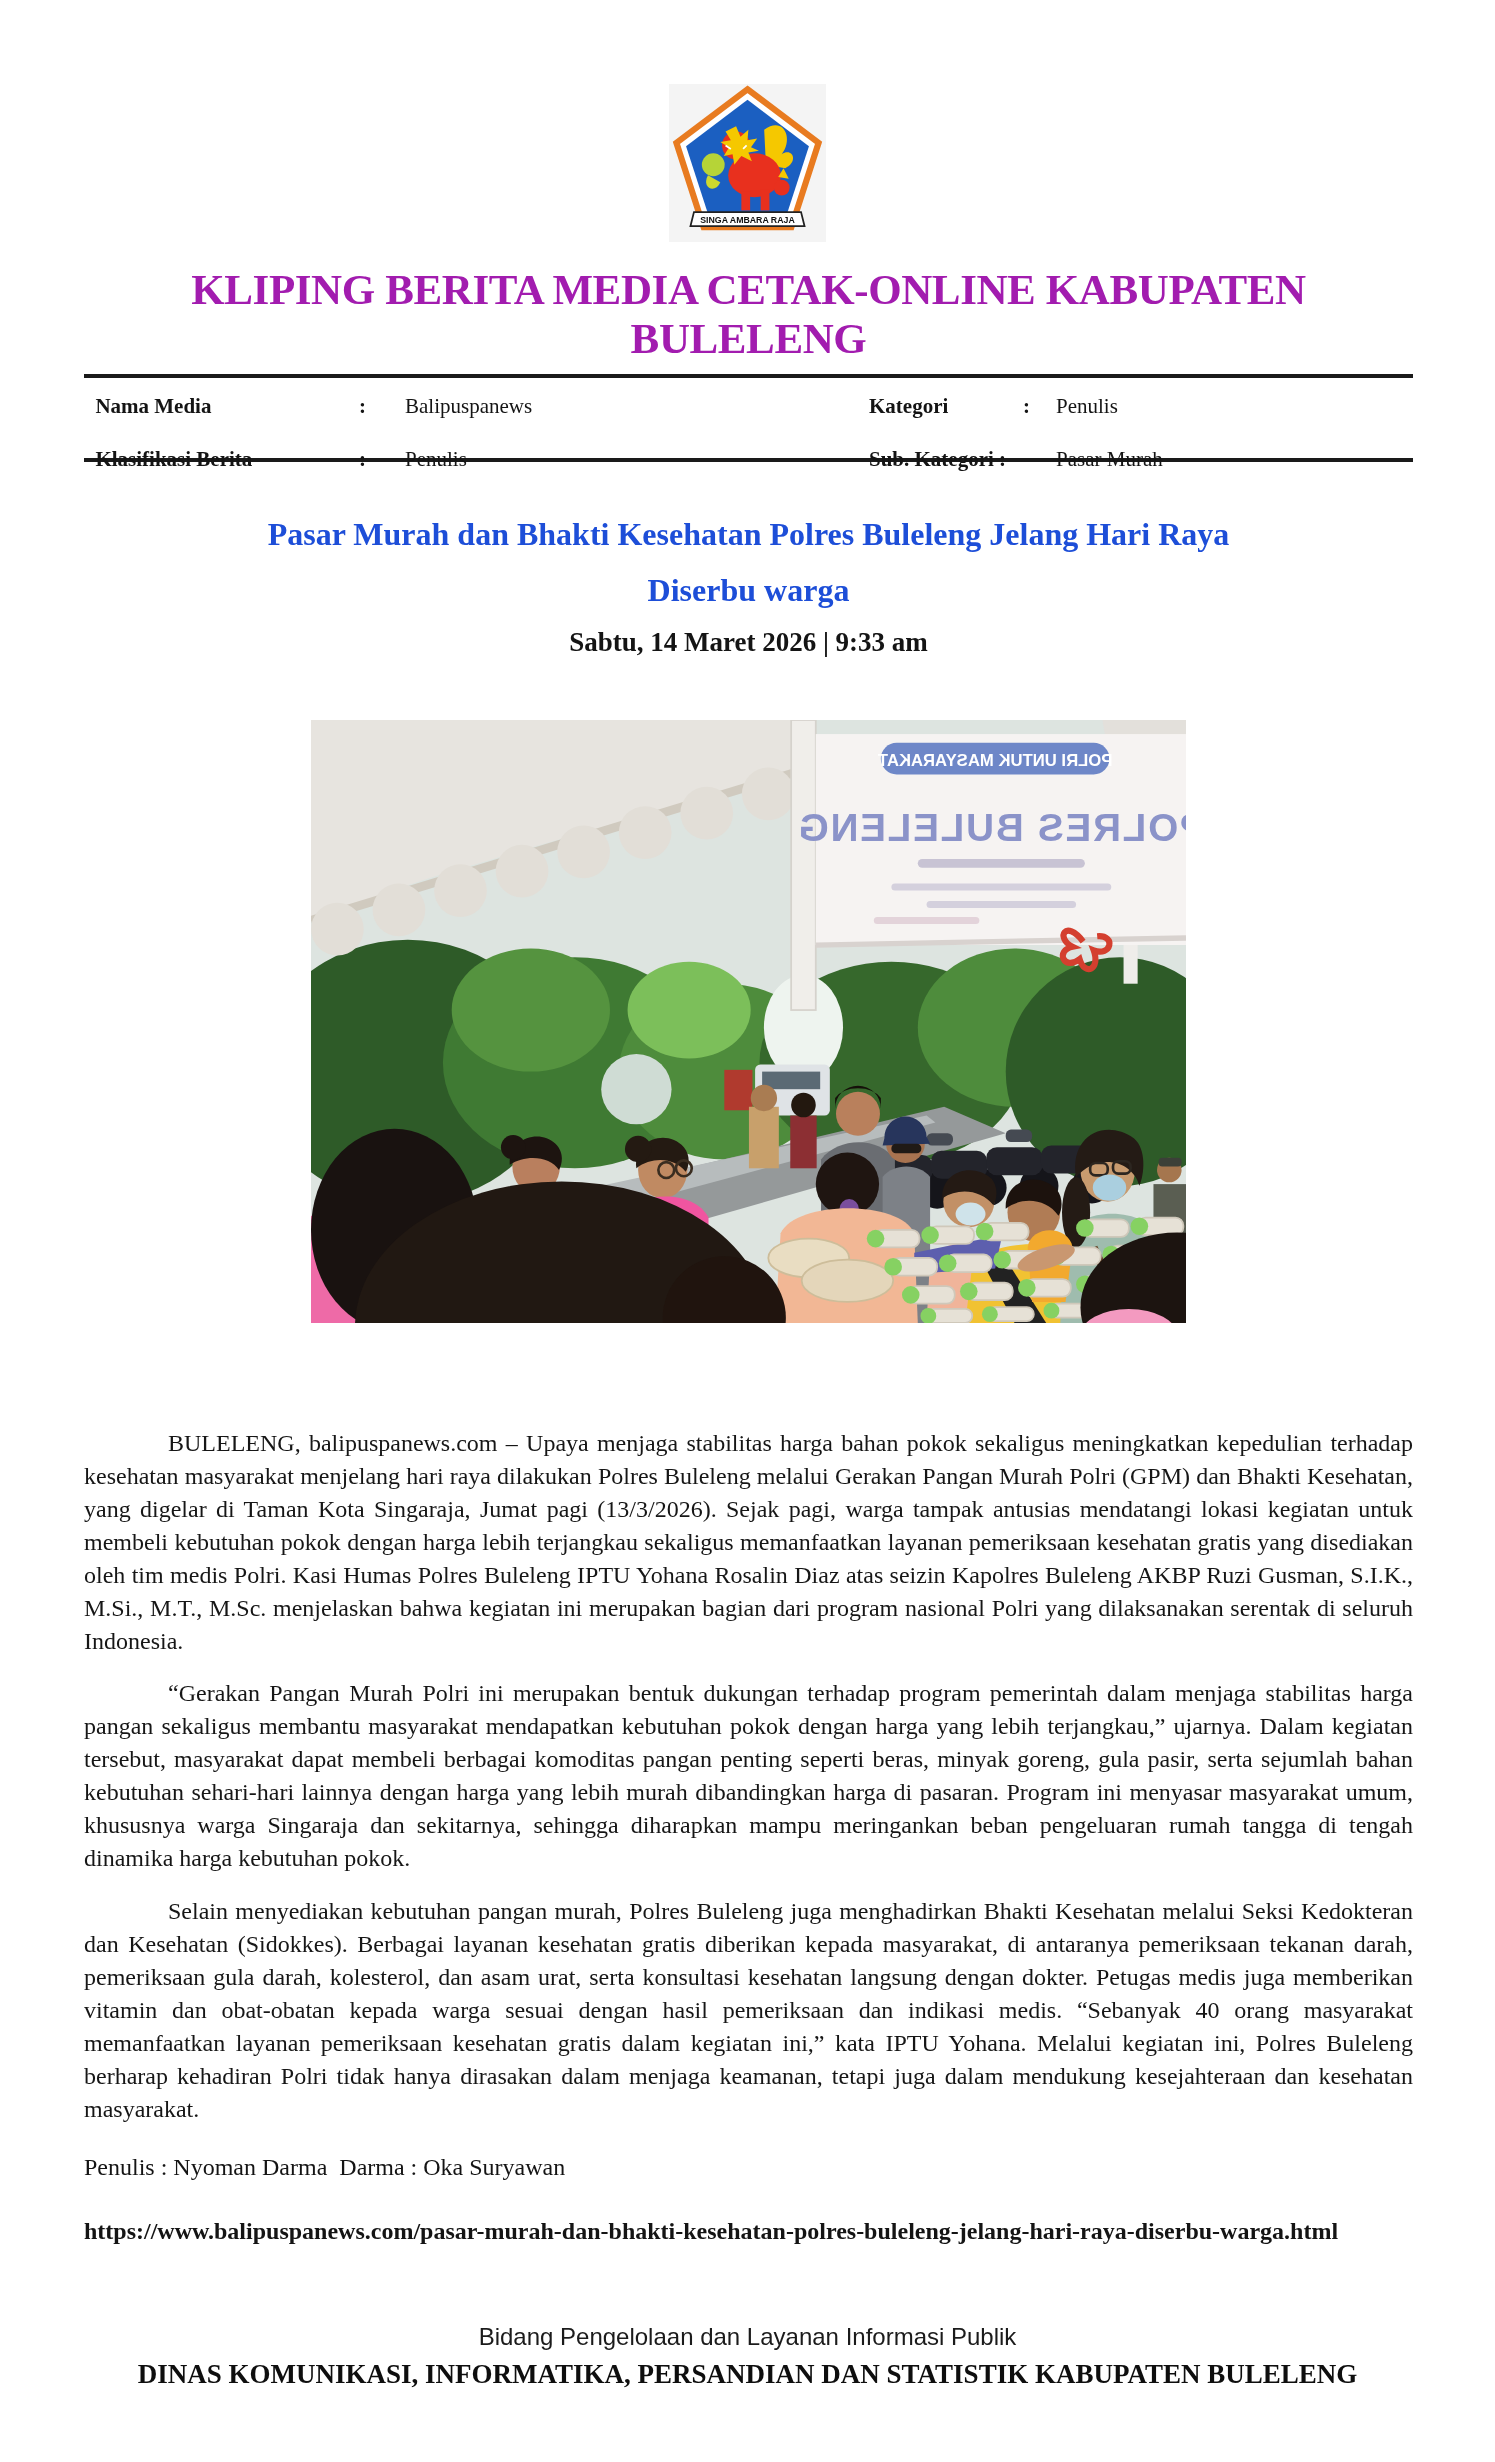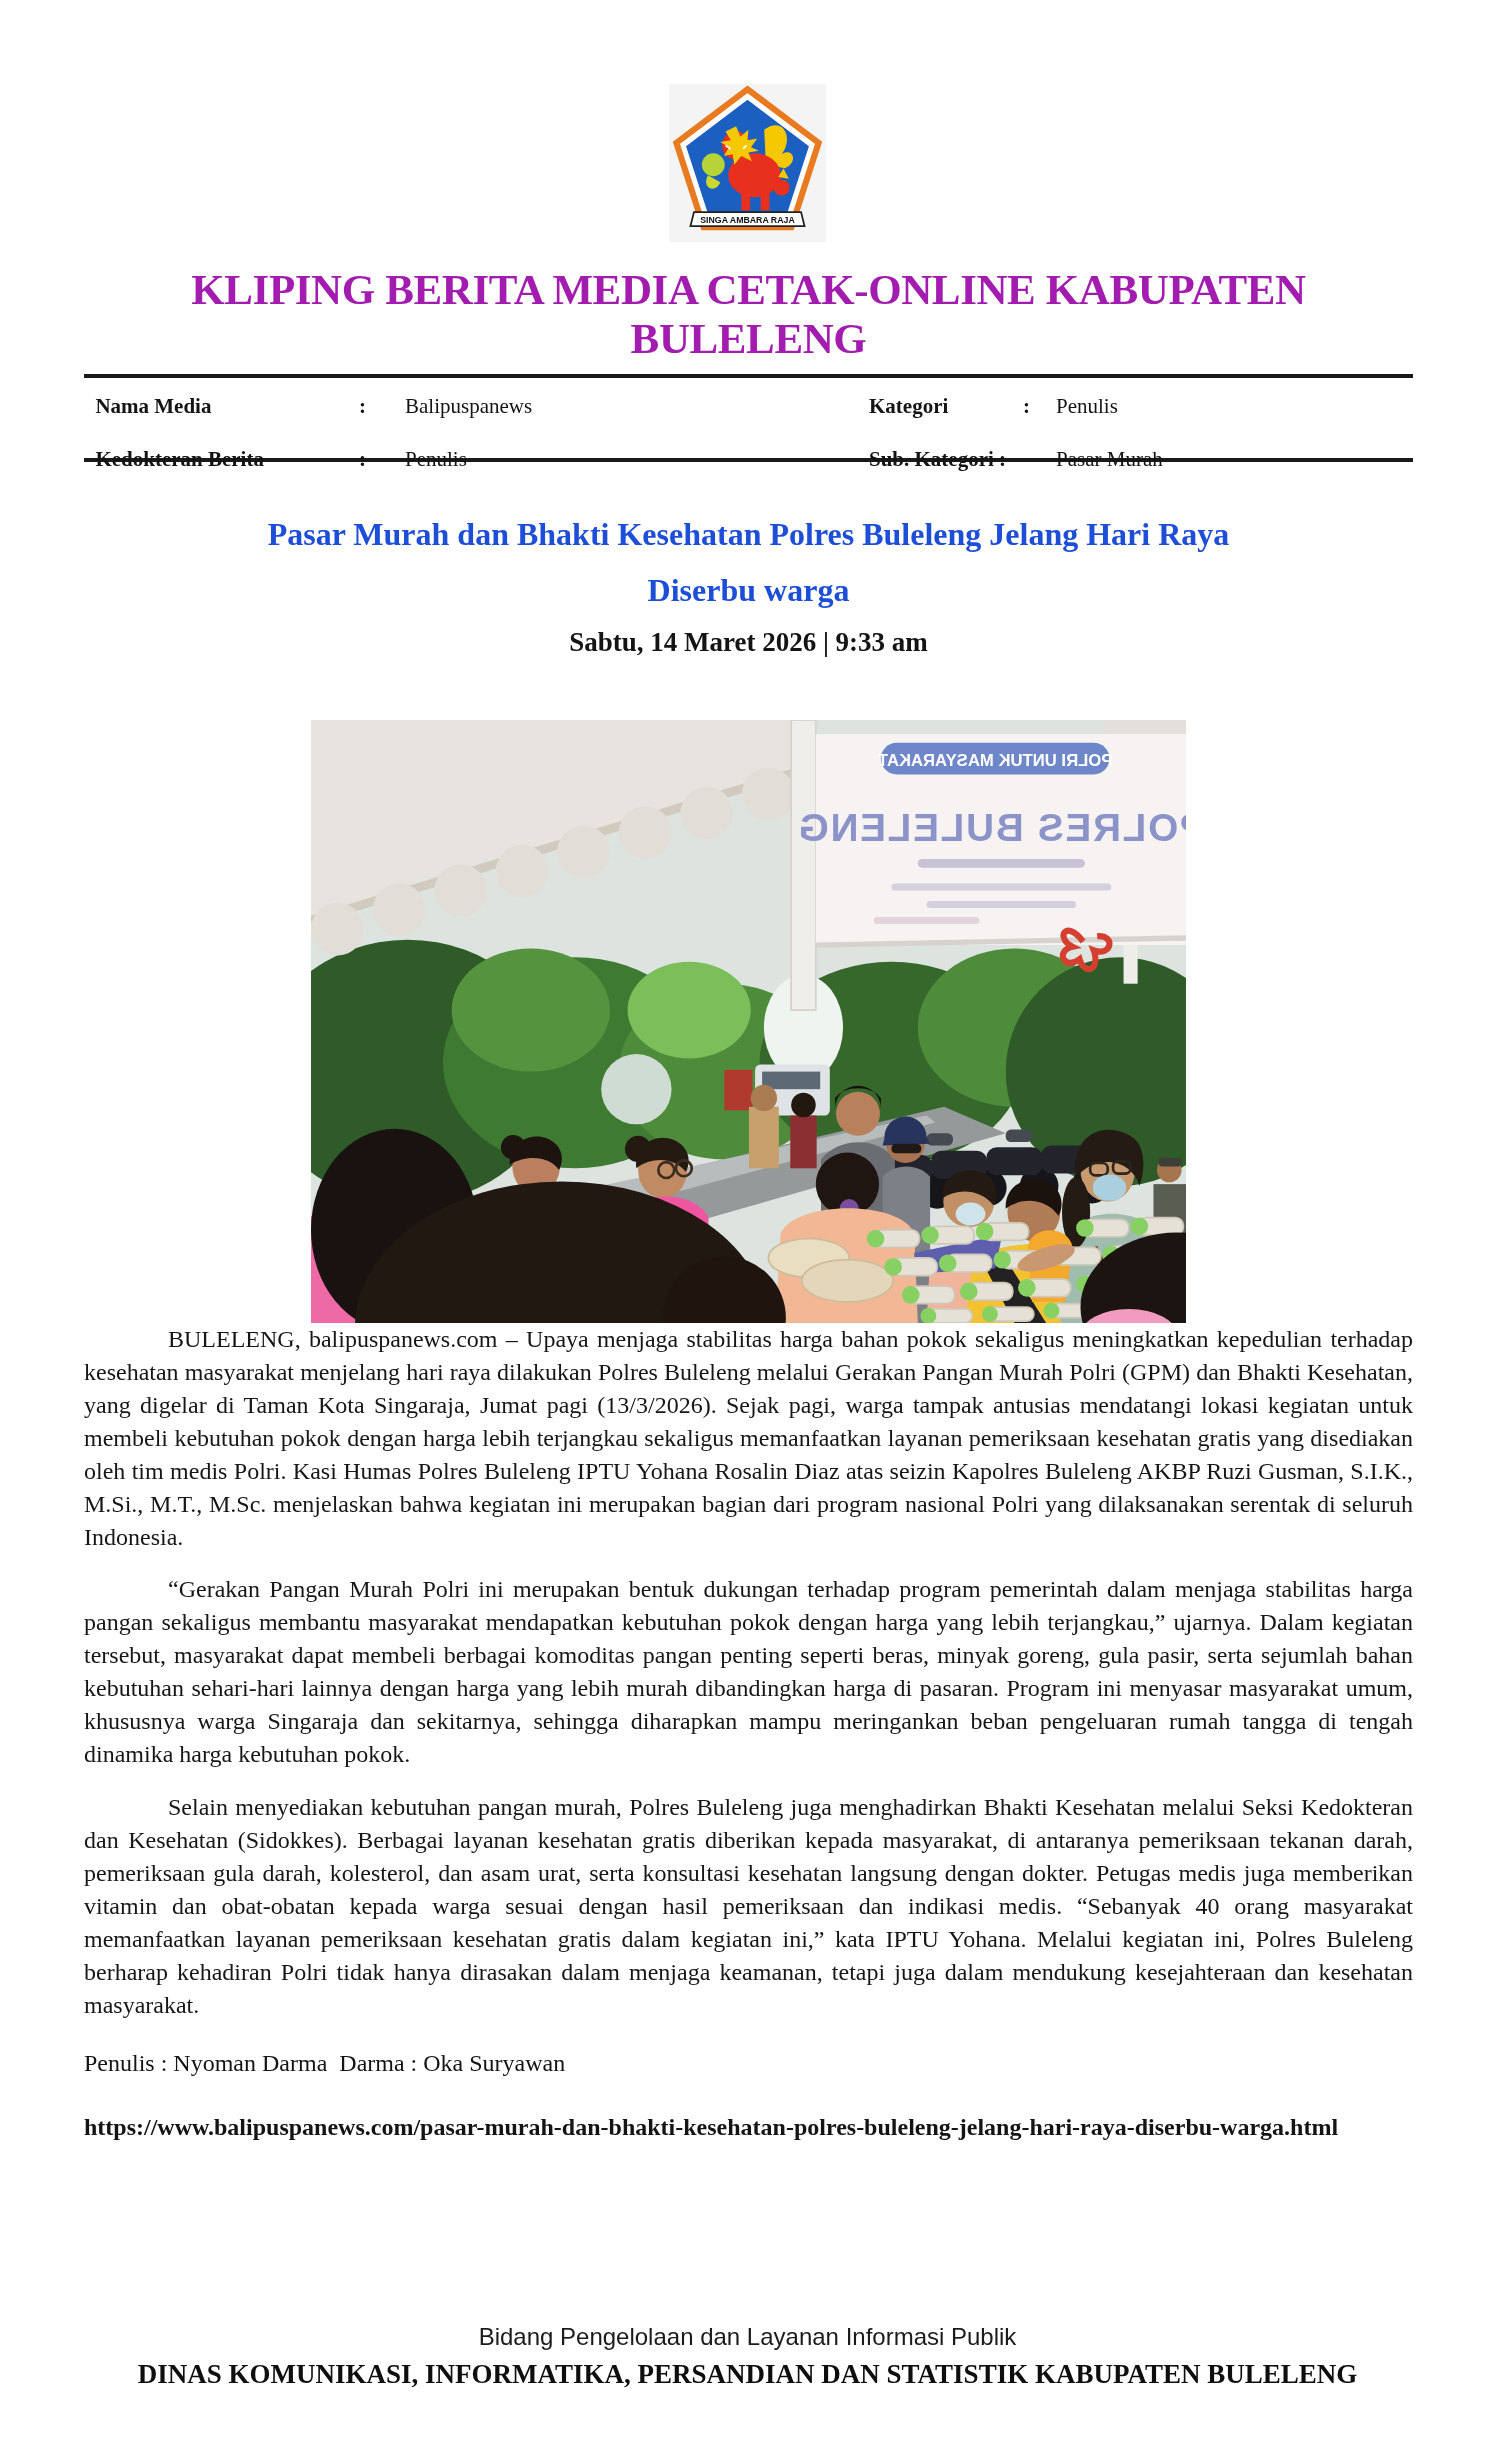--- a/index.html
+++ b/index.html
@@ -29,21 +29,21 @@
   
   .article-title { margin-top:44px; text-align:center; font-weight:bold;
                    font-size:32px; line-height:56px; color:#1d4ed8; }
   .dateline { margin-top:8.8px; text-align:center; font-weight:bold; font-size:27px; }
 
   
   .photo { width:875px; height:603px; margin:62px auto 0; overflow:hidden; background:#dde4e0; }
   .photo svg { display:block; width:100%; height:100%; }
 
   
-  .body-text { font-size:24px; line-height:33px; text-align:justify; color:#161616; }
+  .body-text { margin-top:104px; font-size:24px; line-height:33px; text-align:justify; color:#161616; }
   .body-text p { text-indent:84px; margin-bottom:19.3px; hyphens:auto; }
   .body-text p:last-child { margin-bottom:0; }
   .byline { margin-top:28px; font-size:24px; white-space:pre-wrap; }
   .source-url { margin-top:37px; font-size:24px; font-weight:bold; word-break:break-all; }
 
   
   .footer { position:absolute; left:0; right:0; top:2323px; text-align:center; }
   .footer-line1 { font-family:"Liberation Sans","DejaVu Sans",sans-serif; font-size:24px; color:#1b1b1b; }
   .footer-line2 { margin-top:8px; font-weight:bold; font-size:27px; color:#0e0e0e; }
 </style>
@@ -84,21 +84,21 @@
 
     <div class="meta">
       <span class="lbl r1 c-lbl-l">Nama Media</span>
       <span class="lbl r1 c-col-l">:</span>
       <span class="r1 c-val-l">Balipuspanews</span>
 
       <span class="lbl r1 c-lbl-r">Kategori</span>
       <span class="lbl r1 c-col-r">:</span>
       <span class="r1 c-val-r">Penulis</span>
 
-      <span class="lbl r2 c-lbl-l">Kedokteran Berita</span>
+      <span class="lbl r2 c-lbl-l">Klasifikasi Berita</span>
       <span class="lbl r2 c-col-l">:</span>
       <span class="r2 c-val-l">Penulis</span>
 
       <span class="lbl r2 c-lbl-r">Sub. Kategori :</span>
       <span class="r2 c-val-r">Pasar Murah</span>
     </div>
     <div class="rule2"></div>
 
     <h1 class="article-title"><span>Pasar Murah dan Bhakti Kesehatan Polres Buleleng Jelang Hari Raya</span><br>
     <span>Diserbu warga</span></h1>

